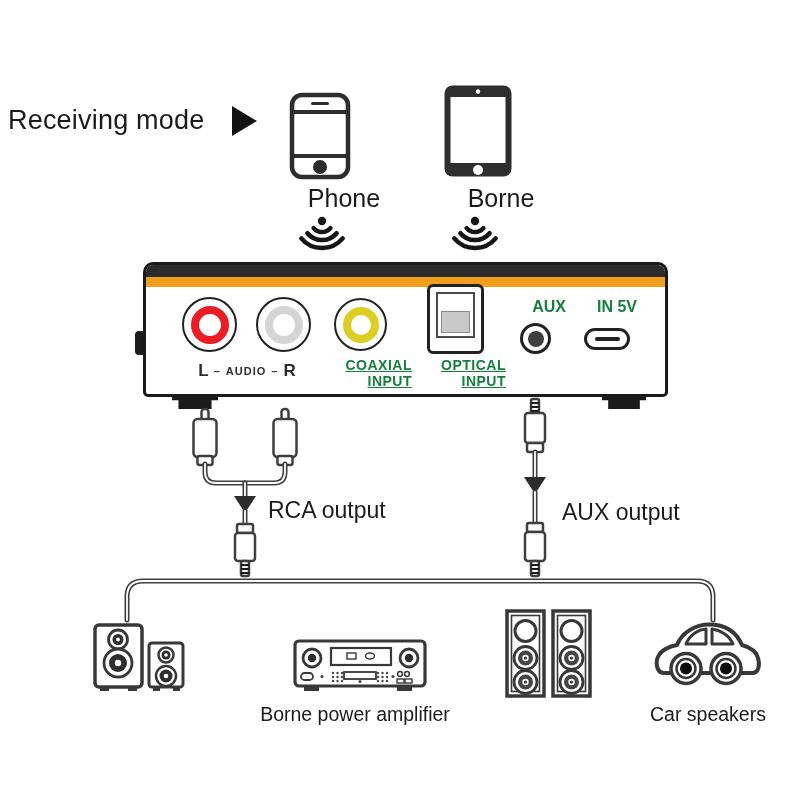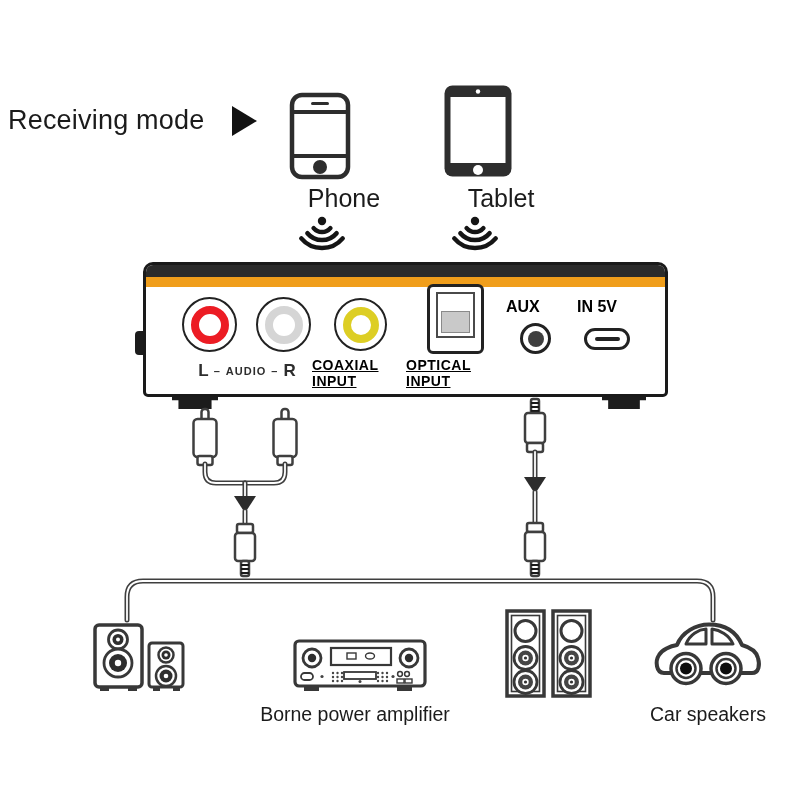--- a/index.html
+++ b/index.html
@@ -28,21 +28,21 @@
   .bar-orange { position:absolute; left:0; top:12px; width:100%; height:10px; background:#f09e1b; }
   .jack { position:absolute; border-radius:50%; border:2.5px solid #222; background:#fff; display:flex; align-items:center; justify-content:center; }
   .jack-ring { border-radius:50%; background:#fff; }
   .optical { position:absolute; left:281px; top:19px; width:57px; height:70px; border:3px solid #222; border-radius:6px; background:#fff; padding:5px 6px; }
   .optical-inner { width:100%; height:46px; border:2px solid #4a4a4a; background:#fff; padding:3px; }
   .optical-shade { width:100%; height:100%; margin-top:14px; height:22px; background:#c9c9c9; border:1px solid #8a8a8a; }
   .aux-jack { position:absolute; left:374px; top:58px; width:31px; height:31px; border:3px solid #222; border-radius:50%; background:#fff; display:flex; align-items:center; justify-content:center; }
   .aux-jack-inner { width:16px; height:16px; border-radius:50%; background:#3f3f3f; }
   .usbc { position:absolute; left:438px; top:63px; width:46px; height:22px; border:3px solid #222; border-radius:11px; background:#fff; display:flex; align-items:center; justify-content:center; }
   .usbc-slit { width:25px; height:3.5px; background:#222; border-radius:2px; }
-  .port-lbl { position:absolute; font-weight:bold; color:#000000; text-align:left; }
+  .port-lbl { position:absolute; font-weight:bold; color:#15803d; text-align:right; }
   .port-lbl.small2 { font-size:14px; letter-spacing:0.5px; line-height:15.5px;text-decoration:underline; }
   .audio-row { position:absolute; left:40px; top:96px; width:122px; display:flex; align-items:center; justify-content:center; gap:5px; color:#2d2d2d; font-weight:bold; }
   .audio-row .lr { font-size:17px; }
   .audio-row .mid { font-size:11px; letter-spacing:1px; }
   .device-foot { position:absolute; background:#1c1c1c; clip-path:polygon(0 0,100% 0,100% 32%,86% 32%,86% 100%,14% 100%,14% 32%,0 32%); }
   .side-btn { position:absolute; left:135px; top:331px; width:11px; height:24px; background:#1c1c1c; border-radius:4px 0 0 4px; }
 
   .out-lbl { font-size:23px; }
   .sink-lbl { font-size:19.5px; text-align:center; }
 
@@ -72,21 +72,21 @@
     <circle cx="31" cy="75" r="7" fill="#2d2d2d"></circle>
   </svg>
   <div class="lbl src-lbl" style="left:280px;top:184px;width:80px">Phone</div>
 
   <svg class="abs" style="left:443px;top:84px" width="70" height="94" viewBox="0 0 70 94">
     <rect x="1.5" y="1.5" width="67" height="91" rx="8" fill="#2e2e2e"></rect>
     <rect x="7.5" y="13" width="55" height="66" fill="#fff"></rect>
     <circle cx="35" cy="7.5" r="2.2" fill="#fff"></circle>
     <circle cx="35" cy="86" r="5" fill="#fff"></circle>
   </svg>
-  <div class="lbl src-lbl" style="left:437px;top:184px;width:80px">Tablet</div>
+  <div class="lbl src-lbl" style="left:437px;top:184px;width:80px">Borne</div>
 
   <svg class="abs" style="left:296px;top:216px" width="52" height="42" viewBox="0 0 52 42">
     <circle cx="26" cy="5" r="4.2" fill="#151515"></circle>
     <path d="M 34.4 12.1 A 11 11 0 0 1 17.6 12.1" fill="none" stroke="#151515" stroke-width="4.5" stroke-linecap="round"></path>
     <path d="M 40.6 17.2 A 19 19 0 0 1 11.4 17.2" fill="none" stroke="#151515" stroke-width="4.5" stroke-linecap="round"></path>
     <path d="M 46.7 22.4 A 27 27 0 0 1 5.3 22.4" fill="none" stroke="#151515" stroke-width="4.5" stroke-linecap="round"></path>
   </svg>
   <svg class="abs" style="left:449px;top:216px" width="52" height="42" viewBox="0 0 52 42">
     <circle cx="26" cy="5" r="4.2" fill="#151515"></circle>
     <path d="M 34.4 12.1 A 11 11 0 0 1 17.6 12.1" fill="none" stroke="#151515" stroke-width="4.5" stroke-linecap="round"></path>
@@ -191,20 +191,22 @@
       <path class="tube-i" d="M535 492 V524"></path>
       <rect class="plug" x="527" y="523" width="16" height="9" rx="2"></rect>
       <rect class="plug" x="525" y="532" width="20" height="29" rx="3"></rect>
       <rect class="plug" x="531" y="561" width="8" height="15" rx="2"></rect>
       <line class="rib" x1="531" y1="565" x2="539" y2="565"></line>
       <line class="rib" x1="531" y1="569" x2="539" y2="569"></line>
       <line class="rib" x1="531" y1="573" x2="539" y2="573"></line>
     </g>
   </svg>
 
+  <div class="lbl out-lbl" style="left:268px;top:497px">RCA output</div>
+  <div class="lbl out-lbl" style="left:562px;top:499px">AUX output</div>
 
   <svg class="abs" style="left:90px;top:620px" width="100" height="75" viewBox="0 0 100 75">
     <rect class="ic" x="5" y="5" width="47" height="62" rx="4" stroke-width="3.5"></rect>
     <circle class="ic" cx="28" cy="19.5" r="9.5" stroke-width="2.8"></circle>
     <circle cx="28" cy="19.5" r="5.5" fill="#2e2e2e"></circle>
       <circle cx="28" cy="19.5" r="2" fill="#fff"></circle>
     <circle class="ic" cx="28" cy="43" r="14" stroke-width="2.8"></circle>
     <circle cx="28" cy="43" r="9" fill="#2e2e2e"></circle>
       <circle cx="28" cy="43" r="3.2" fill="#fff"></circle>
     <rect x="10" y="67" width="9" height="4" fill="#383838"></rect>

